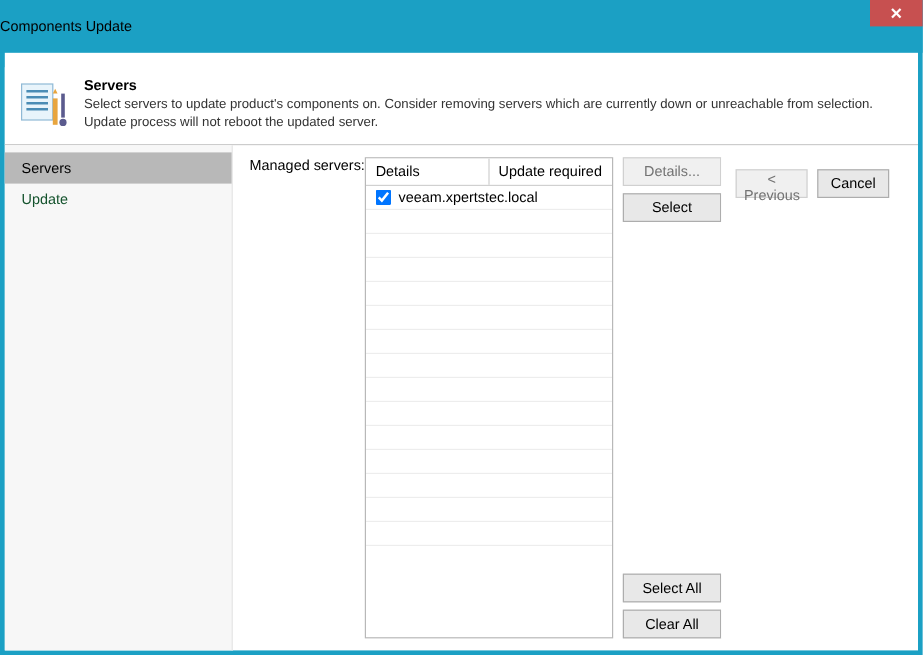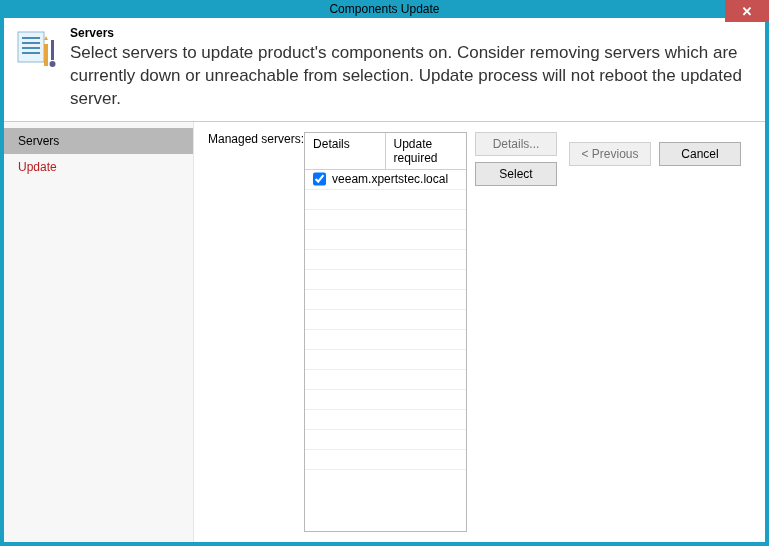--- a/index.html
+++ b/index.html
@@ -13,27 +13,26 @@
   }
   .window {
     width: 769px;
     height: 546px;
     border: 4px solid #1ba0c4;
     background: #fff;
     display: flex;
     flex-direction: column;
   }
   .titlebar {
-    height: 18px;
+    height: 44px;
     background: #1ba0c4;
     display: flex;
     align-items: center;
-    justify-content: center;
     position: relative;
-    margin: -4px -4px 0 -4px;
+    margin: -4px -4px 12px -4px;
   }
   .titlebar-title {
     color: #000;
     font-size: 12px;
   }
   .close-btn {
     position: absolute;
     right: 0;
     top: 0;
     width: 44px;
@@ -58,39 +57,39 @@
     height: 44px;
     flex-shrink: 0;
     margin-right: 10px;
   }
   .header-text h2 {
     font-size: 12px;
     font-weight: bold;
     margin-bottom: 2px;
   }
   .header-text p {
-    font-size: 17px;
+    font-size: 11px;
     color: #333;
     line-height: 1.35;
   }
   .body {
     flex: 1;
     display: flex;
     min-height: 0;
   }
   .sidebar {
     width: 190px;
     background: #f7f7f7;
     padding-top: 6px;
     border-right: 1px solid #e5e5e5;
   }
   .sidebar-item {
     padding: 6px 14px;
     font-size: 12px;
-    color: #b91c1c;
+    color: #14532d;
     cursor: default;
   }
   .sidebar-item.active {
     background: #b8b8b8;
     color: #000;
   }
   .main {
     flex: 1;
     padding: 10px 12px 10px 14px;
     display: flex;
@@ -130,20 +129,21 @@
   .tr {
     display: flex;
     border-bottom: 1px solid #ededed;
     height: 20px;
     align-items: center;
   }
   .td {
     padding: 2px 8px;
     font-size: 12px;
     display: flex;
+    align-items: center;
     gap: 6px;
   }
   .td input[type=checkbox] { margin: 0; }
   .side-buttons {
     width: 82px;
     display: flex;
     flex-direction: column;
     gap: 6px;
   }
   .side-buttons .spacer { flex: 1; }
@@ -163,21 +163,21 @@
     border-color: #d0d0d0;
     cursor: default;
   }
   .footer {
     padding: 10px 12px;
     display: flex;
     justify-content: flex-end;
     gap: 8px;
     background: #fff;
   }
-  .footer .btn { width: 82px; }
+  .footer .btn { width: 60px; }
   .btn-highlight {
     outline: 2px solid #d40000;
     outline-offset: -1px;
   }
 </style>
 </head>
 <body>
 
 <div class="window">
 
@@ -250,20 +250,22 @@
             <div class="tr"></div>
             <div class="tr"></div>
             <div class="tr"></div>
           </div>
         </div>
 
         <div class="side-buttons">
           <button class="btn" disabled="">Details...</button>
           <button class="btn">Select</button>
           <div class="spacer"></div>
+          <button class="btn">Select All</button>
+          <button class="btn">Clear All</button>
         </div>
 
       </div>
 
       <div class="footer">
         <button class="btn" disabled="">&lt; Previous</button>
         <button class="btn">Cancel</button>
       </div>
 
     </div>

